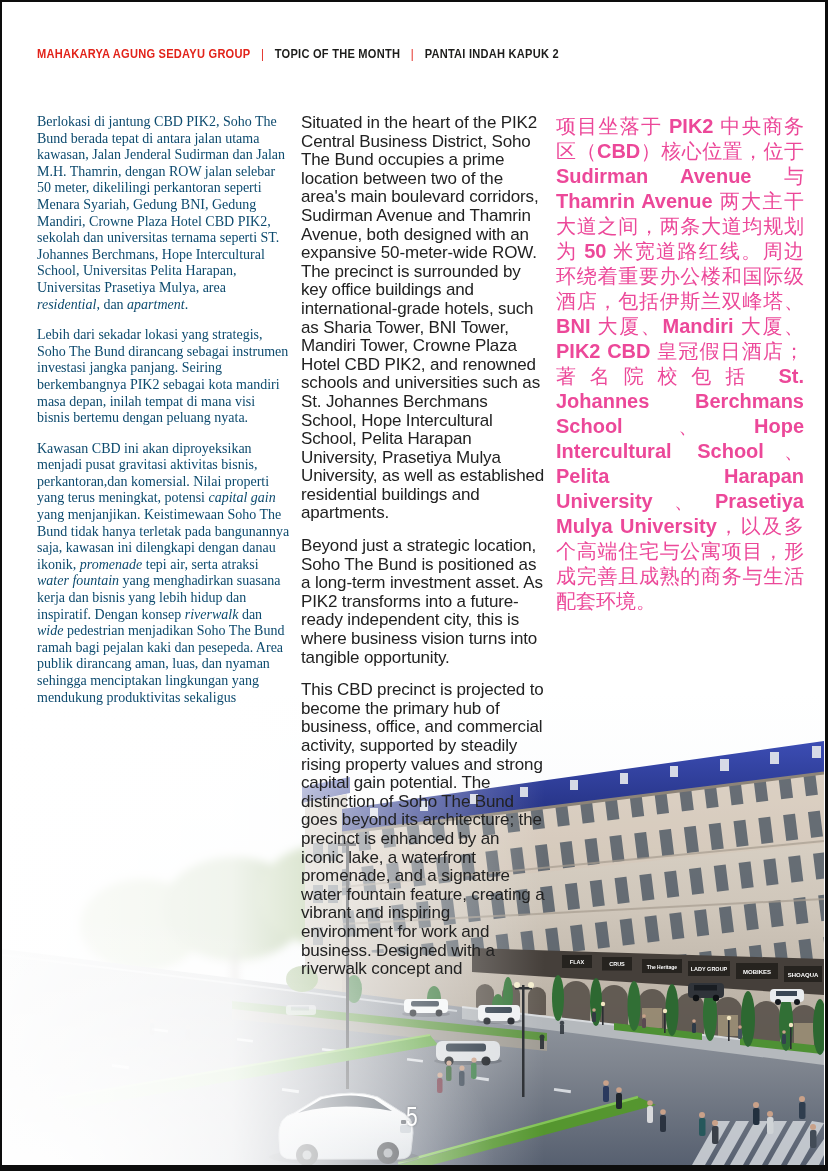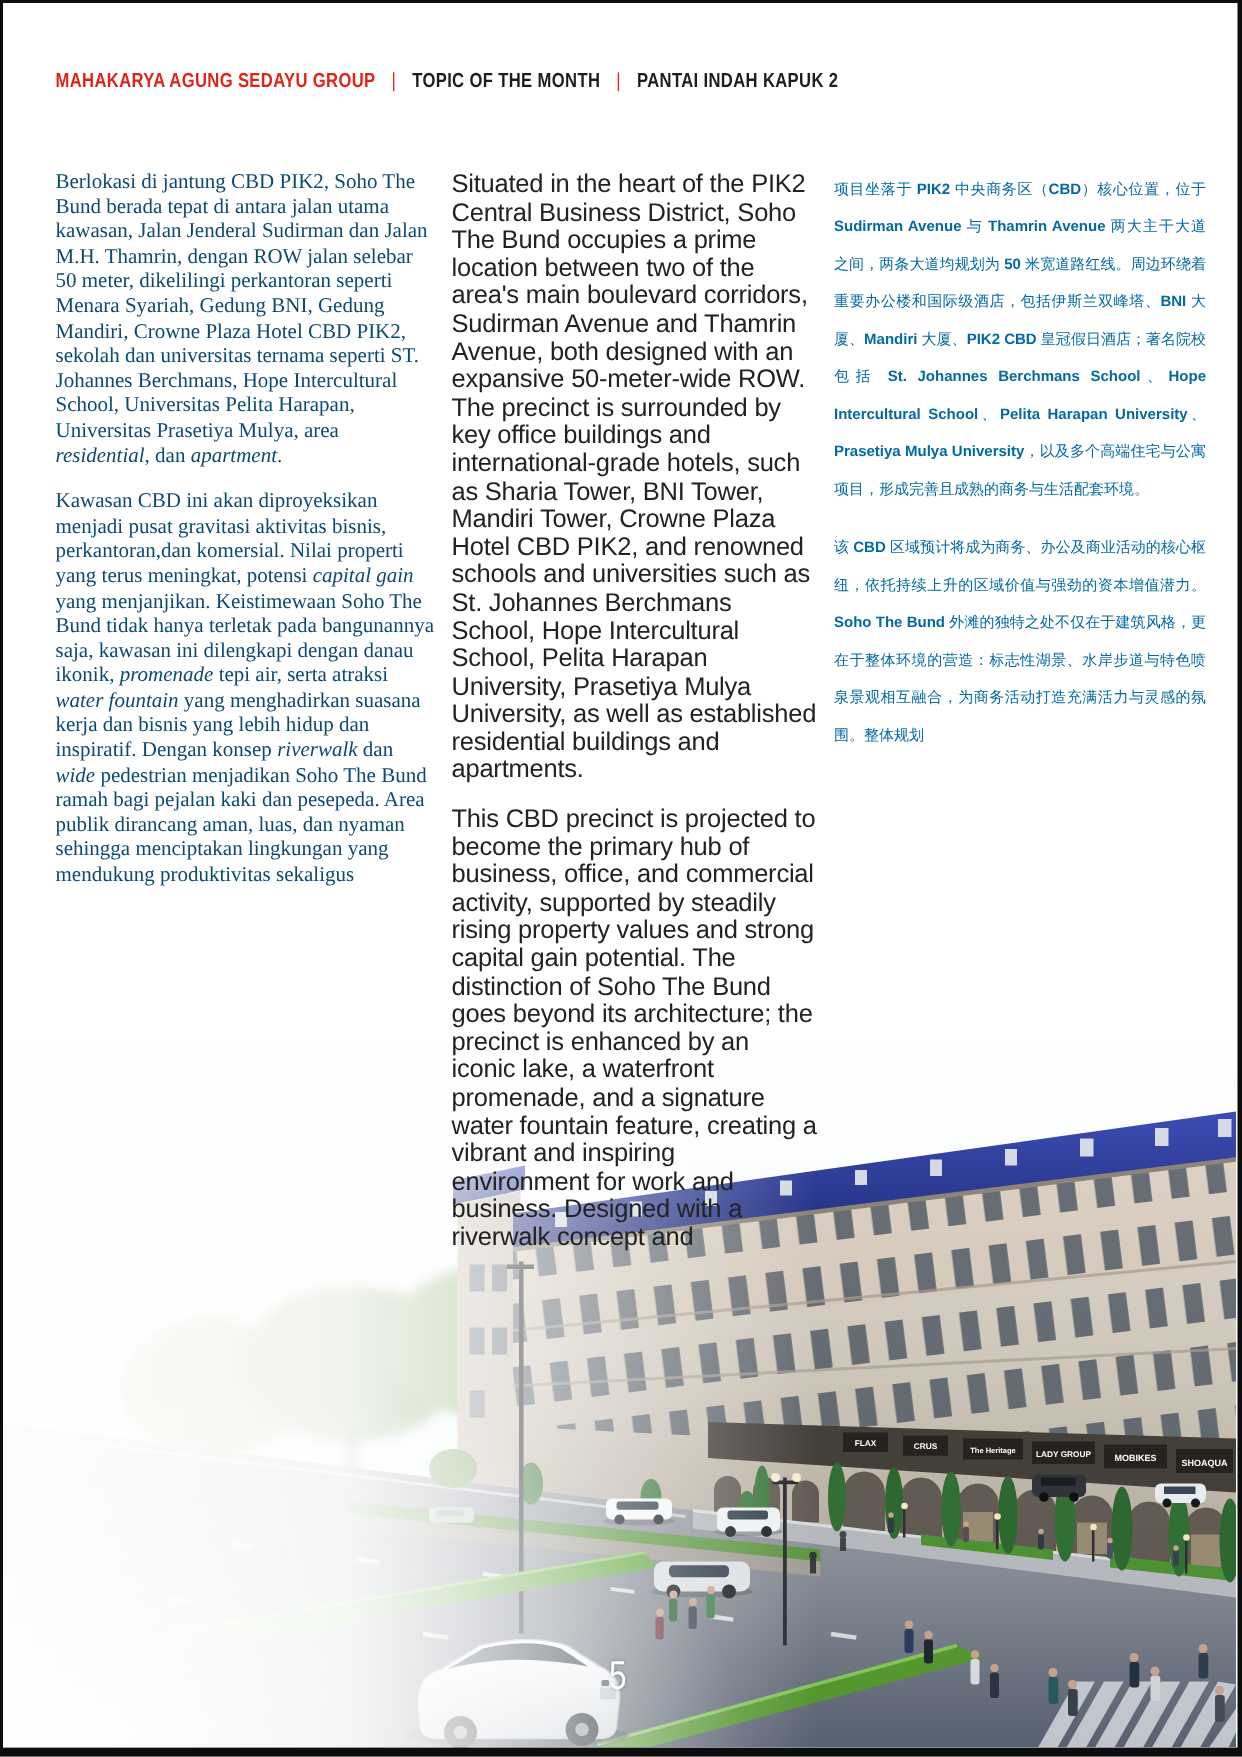--- a/index.html
+++ b/index.html
@@ -8,21 +8,21 @@
         font-family:"Liberation Sans",sans-serif;}
   .header{position:absolute;top:44px;left:35px;display:flex;gap:13px;align-items:baseline;
           font-weight:700;font-size:13.5px;letter-spacing:.3px;white-space:nowrap;
           transform:scaleX(.82);transform-origin:left center;color:#1d1d1b;}
   .header .brand{color:#e2231a;}
   .header .sep{color:#e2231a;font-weight:400;}
   .cols{position:absolute;left:35px;top:112px;display:grid;grid-template-columns:254px 245px 248px;column-gap:10px;z-index:3;}
   .col p{margin:0 0 14px 0;}
   .col-id{font-family:"Liberation Serif",serif;font-size:14px;line-height:16.6px;color:#0c4a6e;}
   .col-en{font-size:17px;line-height:18.6px;letter-spacing:-.15px;color:#222;}
-  .col-zh{font-size:10px;line-height:25px;color:#0369a1;text-align:justify;}
+  .col-zh{font-size:20px;line-height:25px;color:#ec4899;text-align:justify;}
   .it{font-style:italic;}
   .bd{font-weight:700;}
   .photo{position:absolute;left:0;top:691px;width:822px;height:472px;z-index:1;}
   .pageno{position:absolute;left:404px;top:1100px;z-index:4;color:#ffffff;font-size:27px;
           font-weight:400;transform:scaleX(.78);transform-origin:left top;
           text-shadow:0 0 3px rgba(0,0,0,.3);}
 </style>
 </head>
 <body>
 
@@ -32,29 +32,30 @@
     <span class="brand">MAHAKARYA AGUNG SEDAYU GROUP</span>
     <span class="sep">|</span>
     <span>TOPIC OF THE MONTH</span>
     <span class="sep">|</span>
     <span>PANTAI INDAH KAPUK 2</span>
   </div>
 
   <div class="cols">
     <div class="col col-id">
       <p><span>Berlokasi di jantung CBD PIK2, Soho The Bund berada tepat di antara jalan utama kawasan, Jalan Jenderal Sudirman dan Jalan M.H. Thamrin, dengan ROW jalan selebar 50 meter, dikelilingi perkantoran seperti Menara Syariah, Gedung BNI, Gedung Mandiri, Crowne Plaza Hotel CBD PIK2, sekolah dan universitas ternama seperti ST. Johannes Berchmans, Hope Intercultural School, Universitas Pelita Harapan, Universitas Prasetiya Mulya, area </span><span class="it">residential</span><span>, dan </span><span class="it">apartment</span><span>.</span></p>
+      <p><span>Lebih dari sekadar lokasi yang strategis, Soho The Bund dirancang sebagai instrumen investasi jangka panjang. Seiring berkembangnya PIK2 sebagai kota mandiri masa depan, inilah tempat di mana visi bisnis bertemu dengan peluang nyata.</span></p>
       <p><span>Kawasan CBD ini akan diproyeksikan menjadi pusat gravitasi aktivitas bisnis, perkantoran,dan komersial. Nilai properti yang terus meningkat, potensi </span><span class="it">capital gain</span><span> yang menjanjikan. Keistimewaan Soho The Bund tidak hanya terletak pada bangunannya saja, kawasan ini dilengkapi dengan danau ikonik, </span><span class="it">promenade</span><span> tepi air, serta atraksi </span><span class="it">water fountain</span><span> yang menghadirkan suasana kerja dan bisnis yang lebih hidup dan inspiratif. Dengan konsep </span><span class="it">riverwalk</span><span> dan </span><span class="it">wide</span><span> pedestrian menjadikan Soho The Bund ramah bagi pejalan kaki dan pesepeda. Area publik dirancang aman, luas, dan nyaman sehingga menciptakan lingkungan yang mendukung produktivitas sekaligus</span></p>
     </div>
     <div class="col col-en">
       <p>Situated in the heart of the PIK2 Central Business District, Soho The Bund occupies a prime location between two of the area's main boulevard corridors, Sudirman Avenue and Thamrin Avenue, both designed with an expansive 50-meter-wide ROW. The precinct is surrounded by key office buildings and international-grade hotels, such as Sharia Tower, BNI Tower, Mandiri Tower, Crowne Plaza Hotel CBD PIK2, and renowned schools and universities such as St. Johannes Berchmans School, Hope Intercultural School, Pelita Harapan University, Prasetiya Mulya University, as well as established residential buildings and apartments.</p>
+      <p>Beyond just a strategic location, Soho The Bund is positioned as a long-term investment asset. As PIK2 transforms into a future-ready independent city, this is where business vision turns into tangible opportunity.</p>
       <p>This CBD precinct is projected to become the primary hub of business, office, and commercial activity, supported by steadily rising property values and strong capital gain potential. The distinction of Soho The Bund goes beyond its architecture; the precinct is enhanced by an iconic lake, a waterfront promenade, and a signature water fountain feature, creating a vibrant and inspiring environment for work and business. Designed with a riverwalk concept and</p>
     </div>
     <div class="col col-zh">
       <p><span>项目坐落于 </span><span class="bd">PIK2</span><span> 中央商务区（</span><span class="bd">CBD</span><span>）核心位置，位于 </span><span class="bd">Sudirman Avenue</span><span> 与 </span><span class="bd">Thamrin Avenue</span><span> 两大主干大道之间，两条大道均规划为 </span><span class="bd">50</span><span> 米宽道路红线。周边环绕着重要办公楼和国际级酒店，包括伊斯兰双峰塔、</span><span class="bd">BNI</span><span> 大厦、</span><span class="bd">Mandiri</span><span> 大厦、</span><span class="bd">PIK2 CBD</span><span> 皇冠假日酒店；著名院校包括 </span><span class="bd">St. Johannes Berchmans School</span><span>、</span><span class="bd">Hope Intercultural School</span><span>、</span><span class="bd">Pelita Harapan University</span><span>、</span><span class="bd">Prasetiya Mulya University</span><span>，以及多个高端住宅与公寓项目，形成完善且成熟的商务与生活配套环境。</span></p>
-      <p><span>该 </span><span class="bd">CBD</span><span> 区域预计将成为商务、办公及商业活动的核心枢纽，依托持续上升的区域价值与强劲的资本增值潜力。</span><span class="bd">Soho The Bund</span><span> 外滩的独特之处不仅在于建筑风格，更在于整体环境的营造：标志性湖景、水岸步道与特色喷泉景观相互融合，为商务活动打造充满活力与灵感的氛围。整体规划</span></p>
     </div>
   </div>
 
   <svg class="photo" viewBox="0 0 822 472">
     <defs>
       <linearGradient id="skyGrad" x1="0" y1="0" x2="0" y2="1">
         <stop offset="0" stop-color="#ffffff"></stop>
           <stop offset="1" stop-color="#eef3f6"></stop>
       </linearGradient>
       <linearGradient id="facadeGrad" x1="0" y1="0" x2="0" y2="1">

